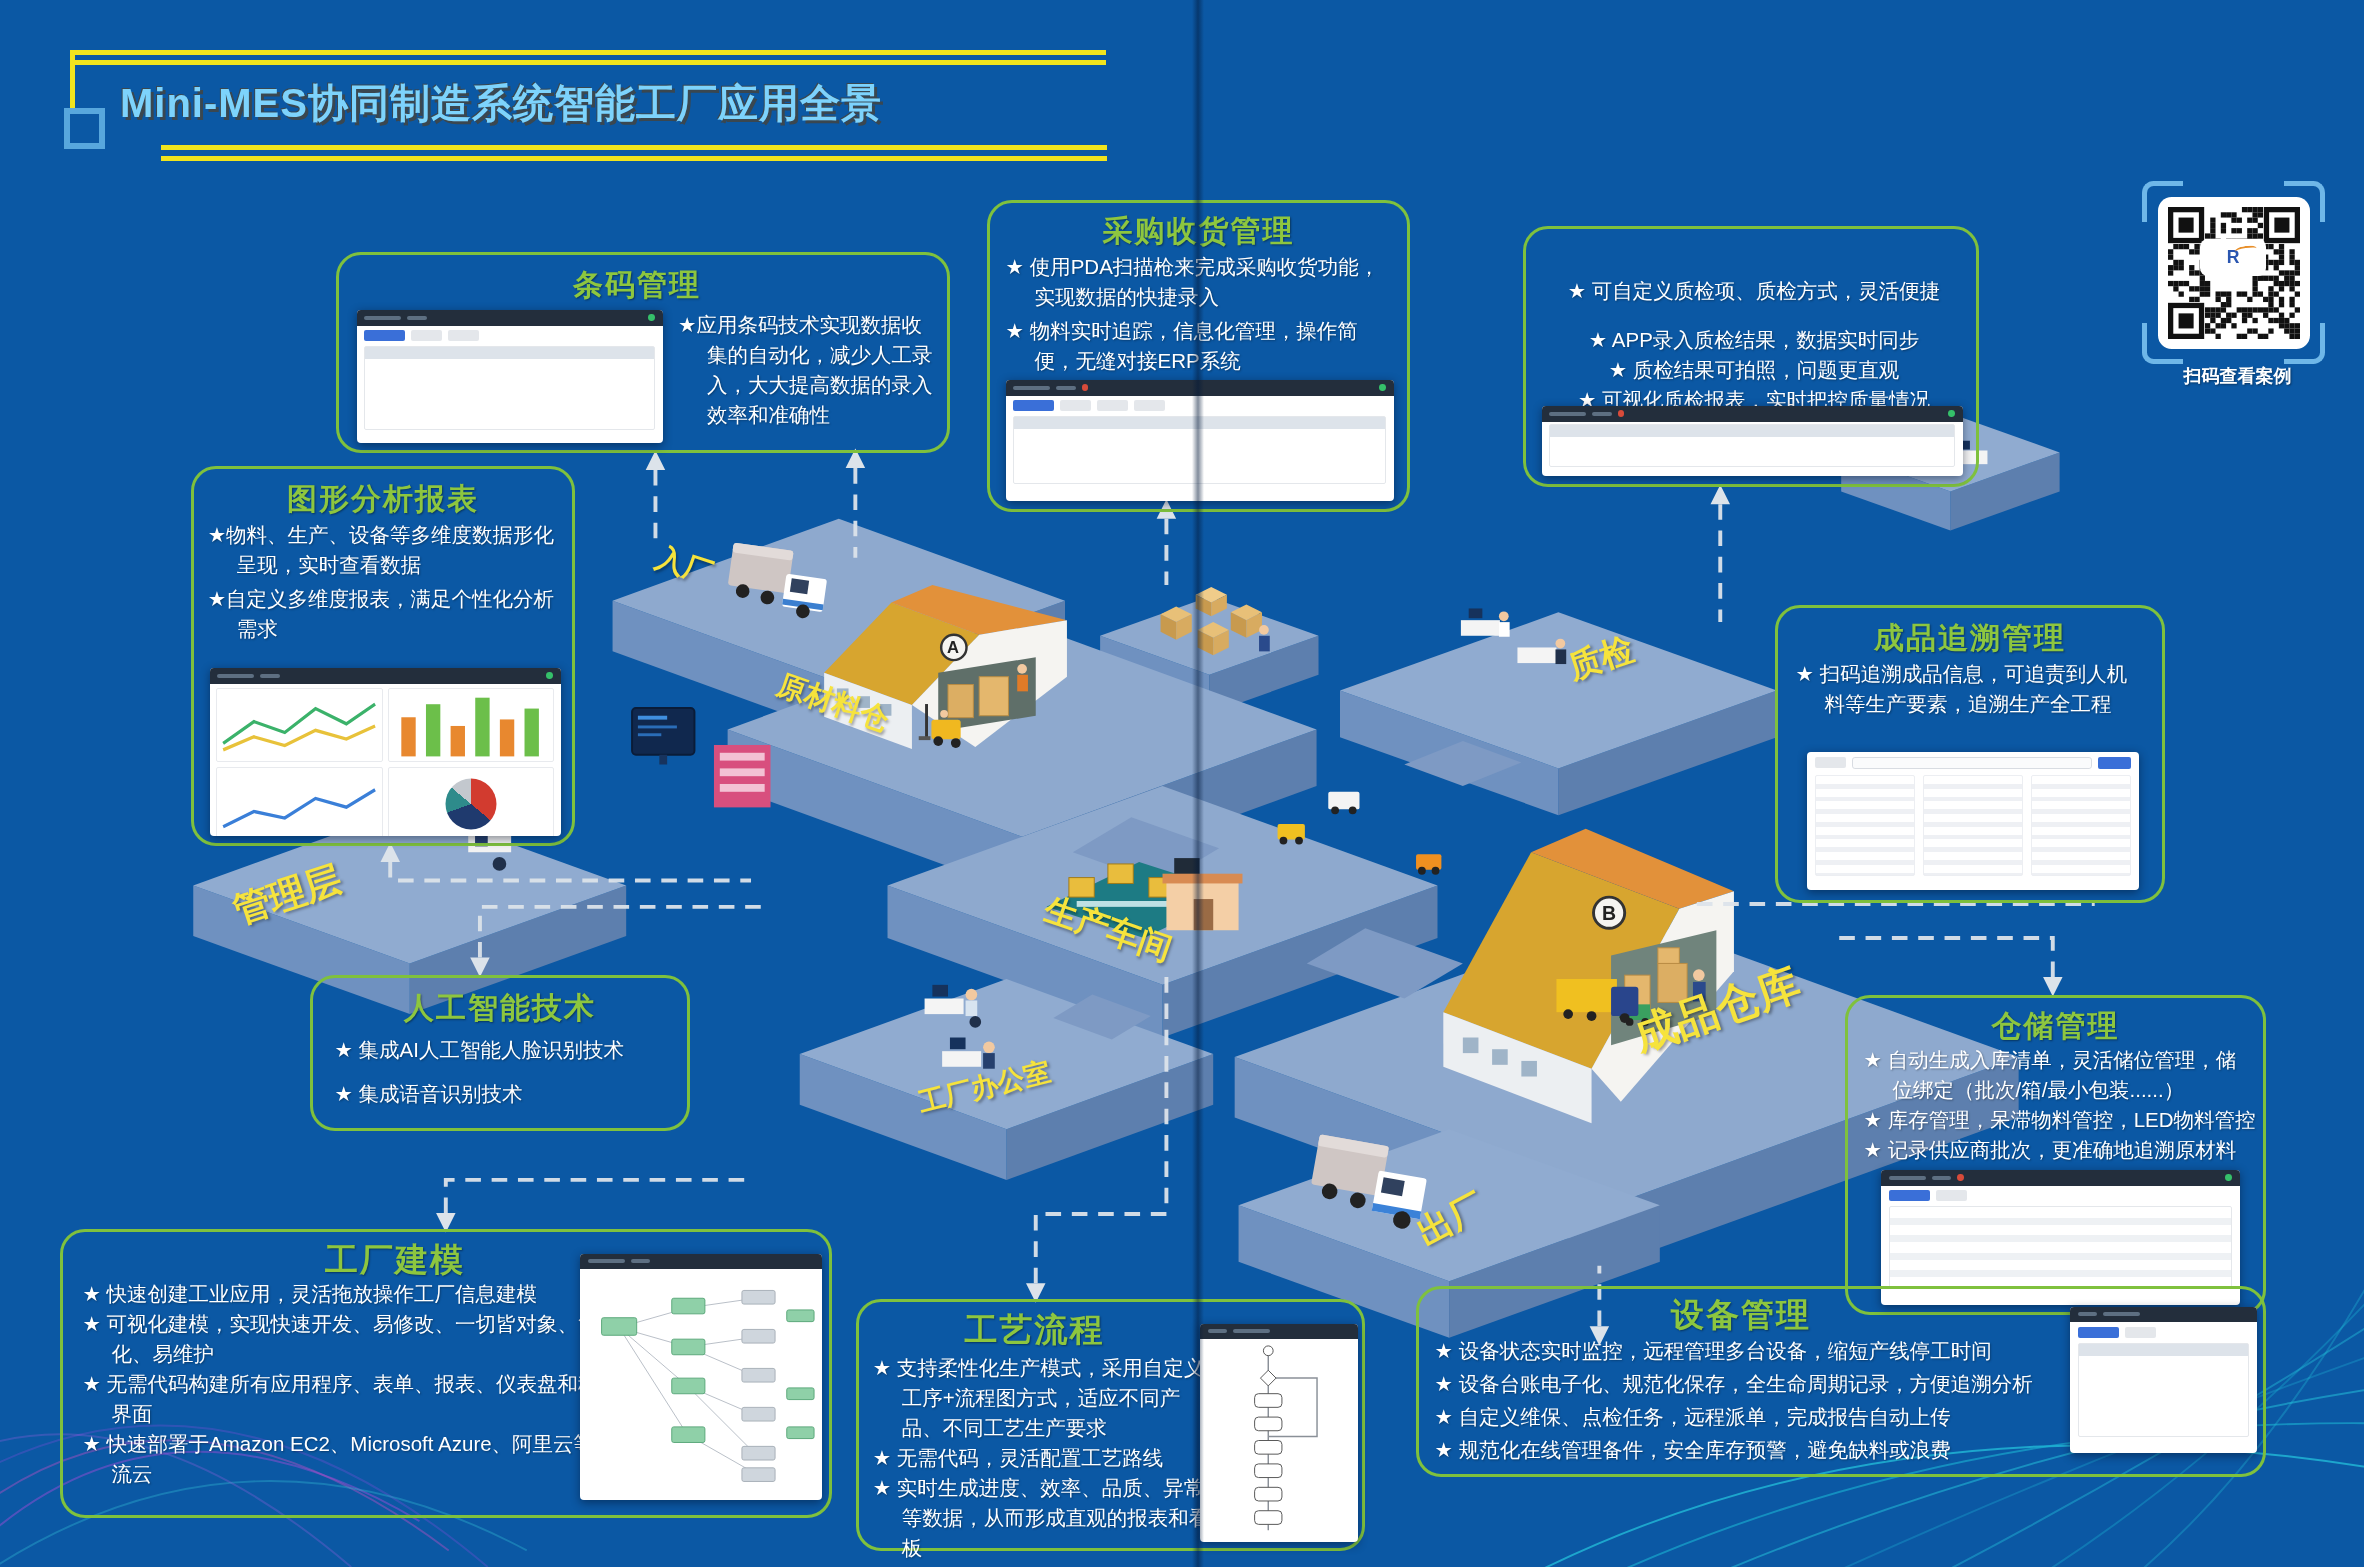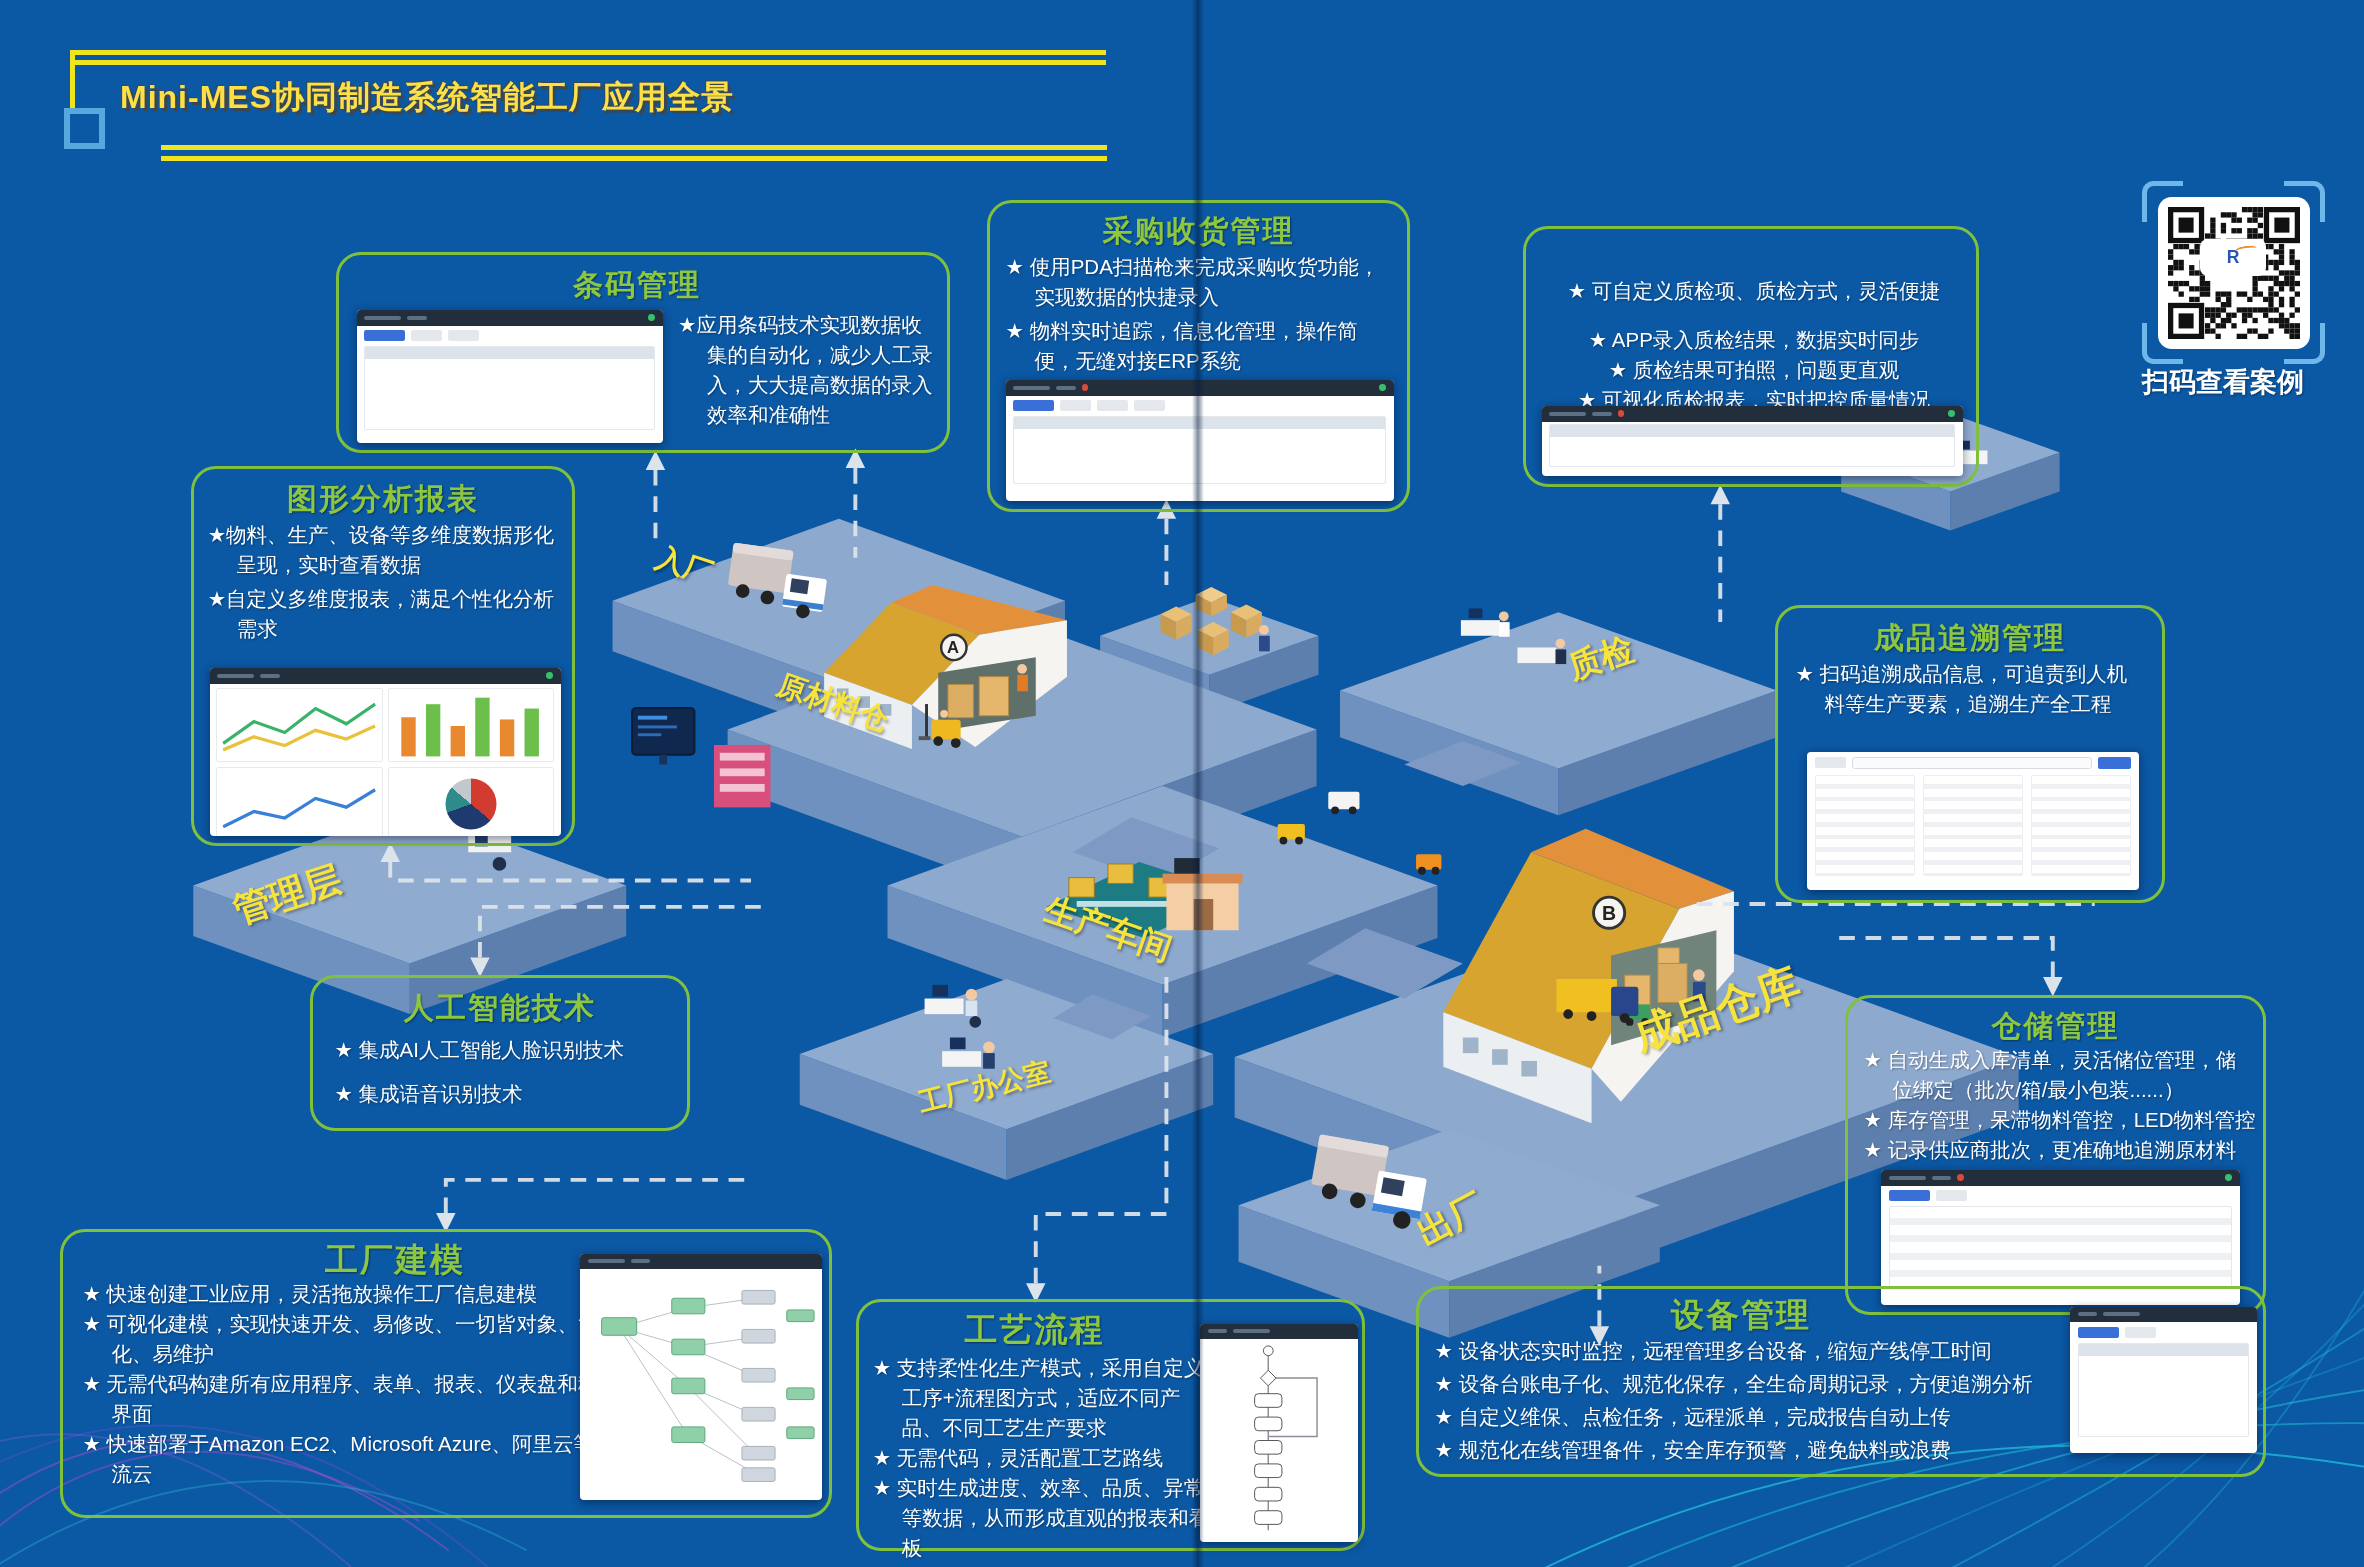--- a/index.html
+++ b/index.html
@@ -12,22 +12,22 @@
   
   .layer { position:absolute; left:0; top:0; width:2365px; height:1567px; pointer-events:none; }
   #scene-svg { z-index:1; }
   #waves-svg { z-index:1; }
   #connector-svg { z-index:2; }
   .iso-label { position:absolute; z-index:2; color:#f6e33c; font-weight:bold;
     text-shadow:2px 2px 2.9px rgba(0,0,0,.35); white-space:nowrap; }
   
   #title-block { position:absolute; z-index:3; }
   .tline { position:absolute; background:#f0e41e; }
-  #title-text { position:absolute; left:120px; top:76px; font-size:32px; font-weight:bold;
-    color:#fde047; letter-spacing:1px; white-space:nowrap;
+  #title-text { position:absolute; left:120px; top:76px; font-size:40px; font-weight:bold;
+    color:#7dd3fc; letter-spacing:1px; white-space:nowrap;
     text-shadow:2.9px 2.9px 0 #3a4750, -1px -1px 0 #3a4750; }
   #title-square { position:absolute; left:64px; top:108px; width:41px; height:41px;
     border:6.8px solid #58a7dd; }
   
   .panel { position:absolute; z-index:3; border:3.9px solid #7fc13d; border-radius:25px; }
   .panel-title { position:absolute; color:#8dc63f; font-weight:bold; font-size:30px;
     text-align:center; letter-spacing:2px; white-space:nowrap; text-shadow:1px 1px 2px rgba(0,0,0,.4); }
   .bullets { position:absolute; }
   .bullet { color:#ffffff; font-size:20.5px; line-height:30px; padding-left:29px; text-indent:-29px;
     text-shadow:1px 1px 2px rgba(0,0,0,.35); margin-bottom:3.9px; }
@@ -57,22 +57,22 @@
   
   #qr-block { position:absolute; z-index:3; left:2142px; top:181px; width:191px; }
   #qr-card { position:absolute; left:15.6px; top:15.6px; width:152px; height:152px;
     background:#ffffff; border-radius:13.7px; display:flex; align-items:center; justify-content:center; }
   .qr-corner { position:absolute; width:41px; height:41px; border:0 solid #6fb7e8; }
   #qr-logo { position:absolute; left:60px; top:60px; width:62px; height:33px; background:#ffffff;
     border-radius:5.9px; display:flex; align-items:center; justify-content:center;
     font-weight:bold; color:#2a56b0; font-size:17.6px; box-shadow:0 0 0 2px #fff; }
   #qr-logo .swoosh { position:absolute; right:7.8px; top:4.9px; width:21.5px; height:7.8px;
     border-top:2.9px solid #e88f2a; border-radius:50%; transform:rotate(-8deg); }
-  #qr-caption { position:absolute; left:0; top:183px; width:191px; 
-    color:#ffffff; font-weight:bold; font-size:27px; text-shadow:1px 1px 2px rgba(0,0,0,.4); }
+  #qr-caption { position:absolute; left:0; top:183px; width:191px; text-align:center;
+    color:#ffffff; font-weight:bold; font-size:18px; text-shadow:1px 1px 2px rgba(0,0,0,.4); }
   
   #fold-line { position:absolute; z-index:6; left:1192px; top:0; width:11.7px; height:1567px;
     background:linear-gradient(90deg,rgba(0,20,50,0) 0%,rgba(2,24,56,.5) 50%,rgba(0,20,50,0) 100%); }
 </style>
 </head>
 <body>
 
 <svg id="scene-svg" class="layer" viewBox="0 0 2425 1607">
 
   <g>

